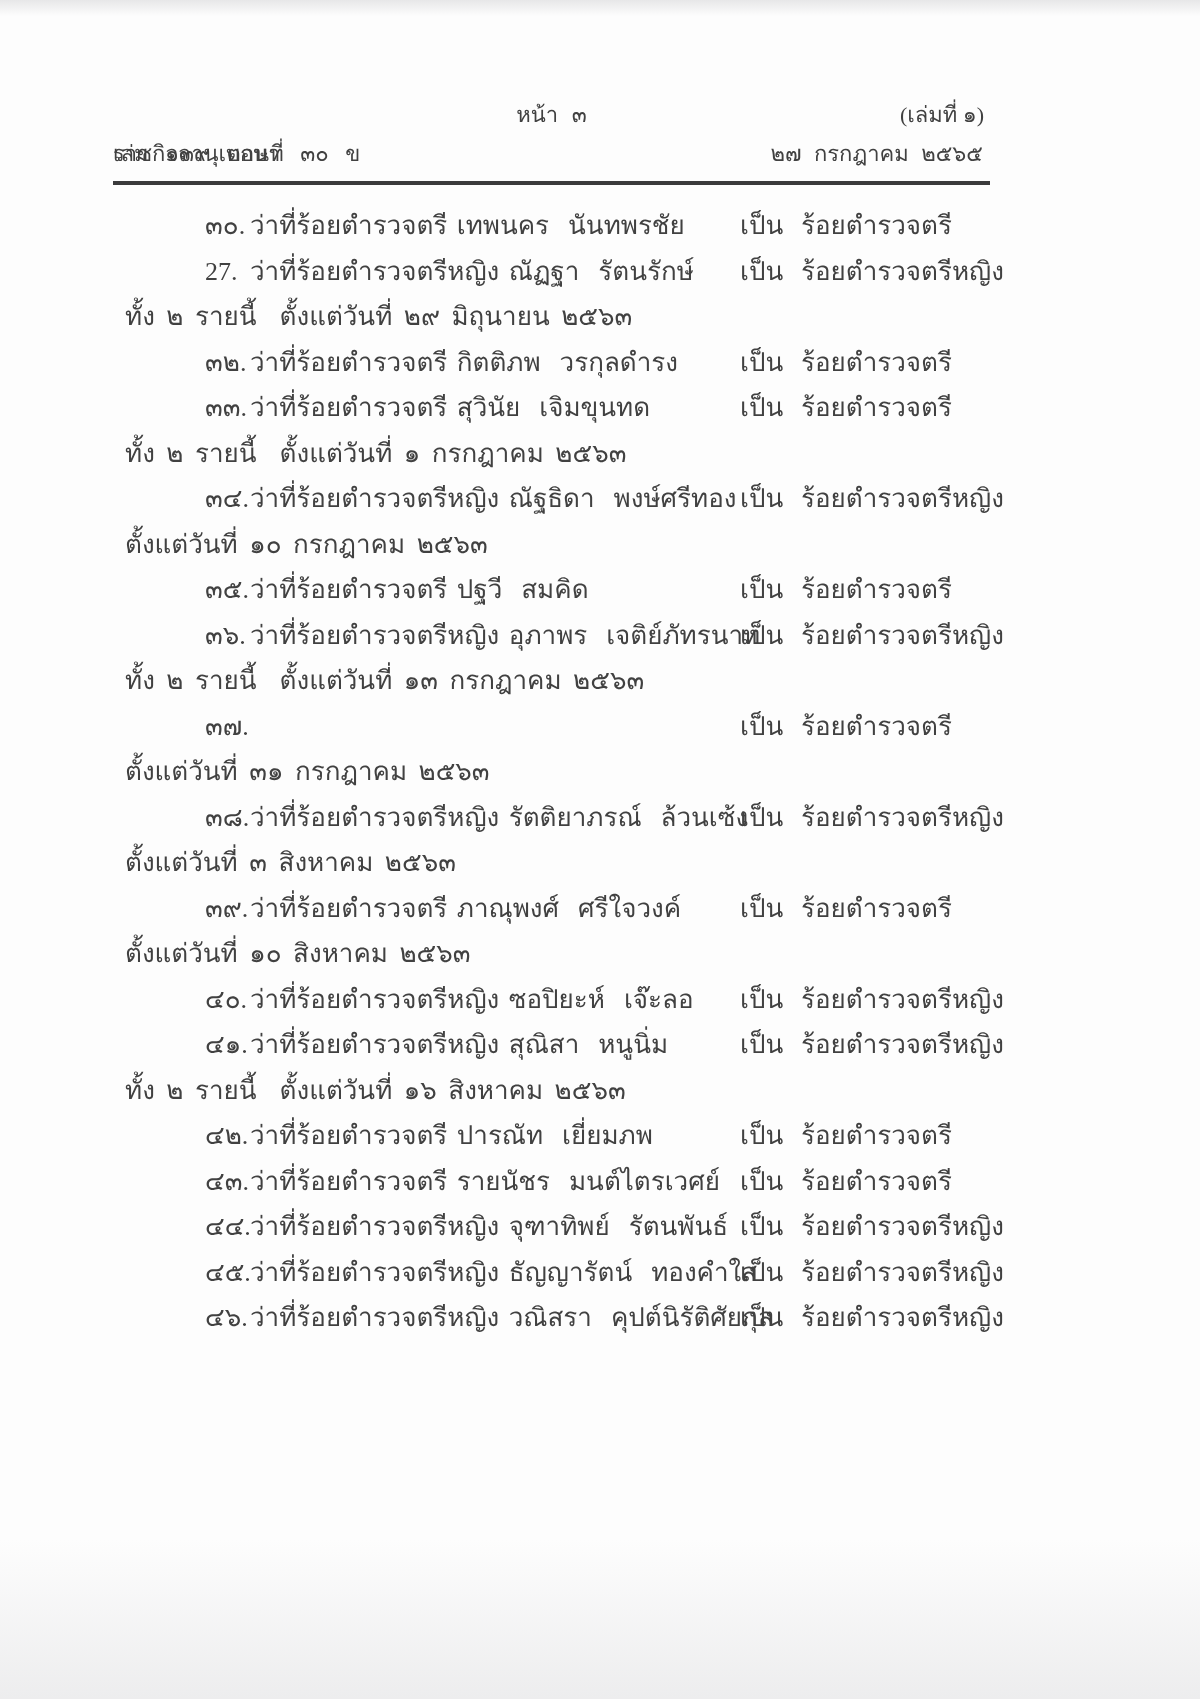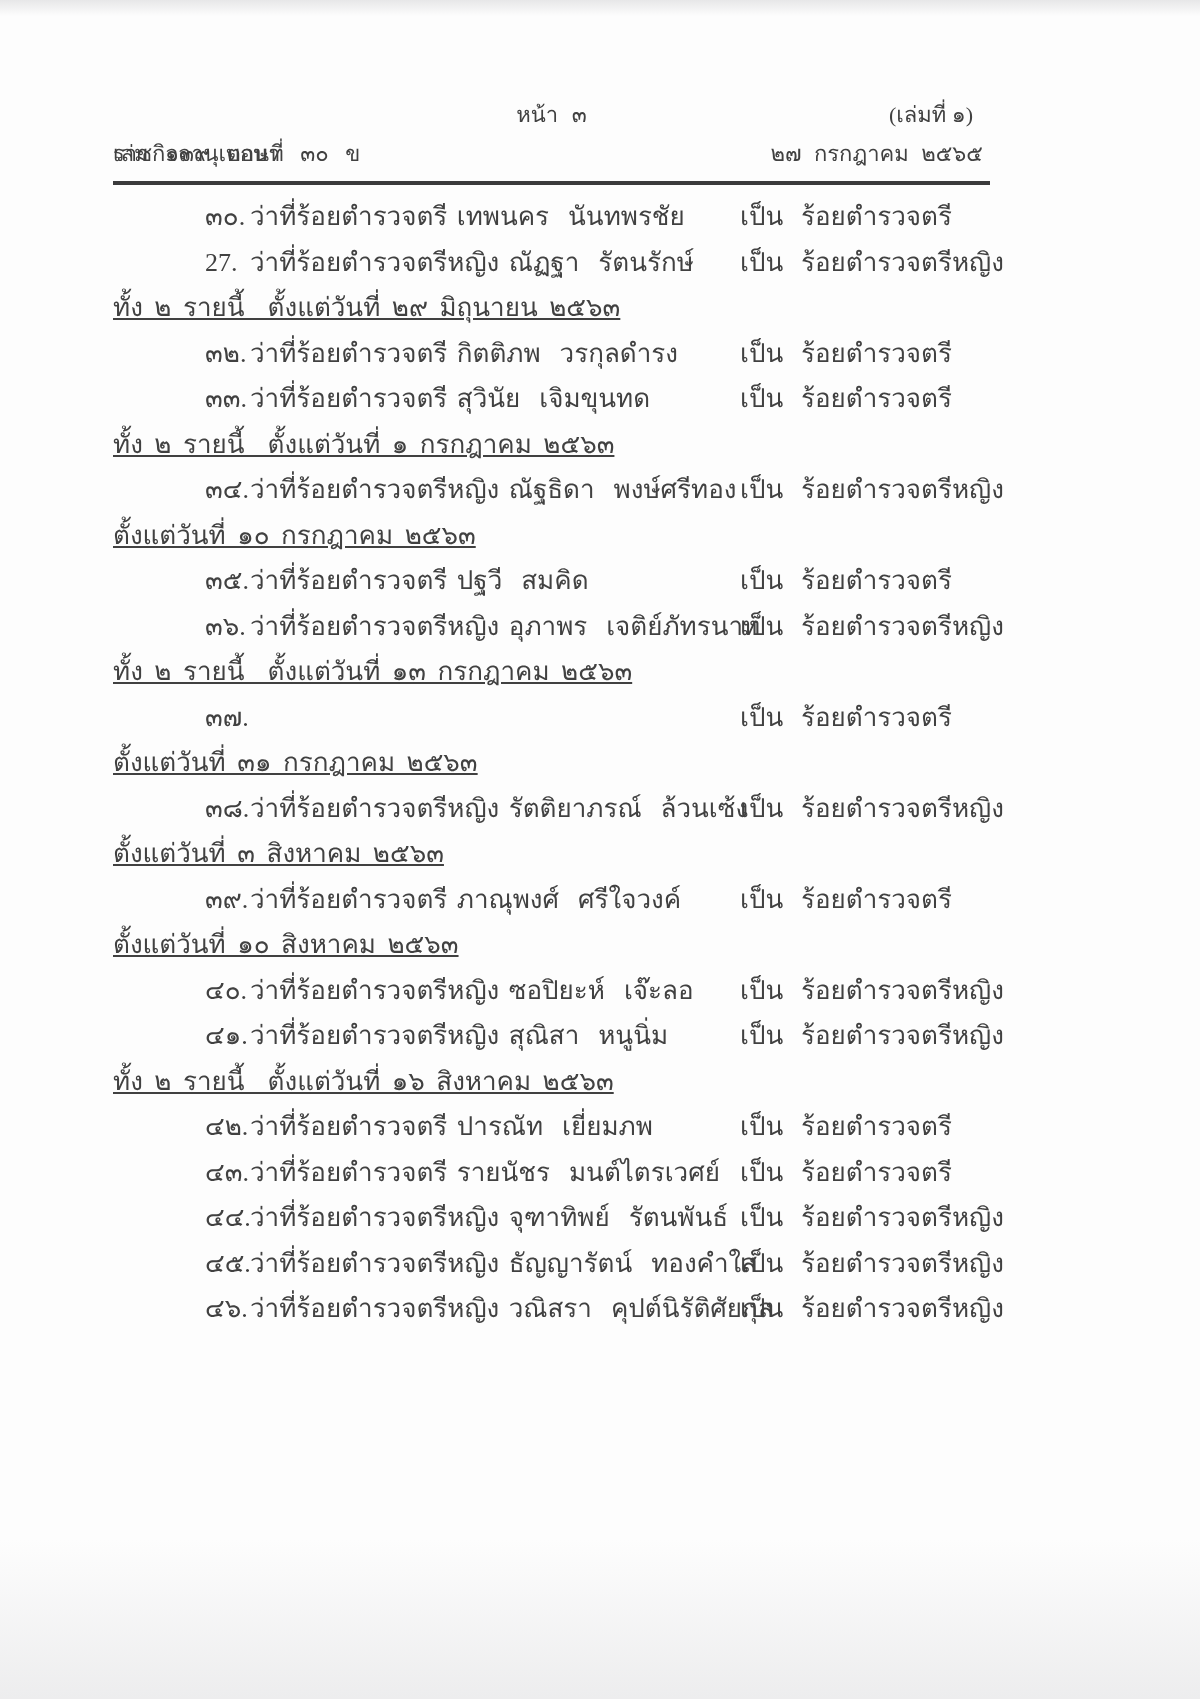--- a/index.html
+++ b/index.html
@@ -45,21 +45,21 @@
     line-height: 37px;
   }
   .page-label {
     position: absolute;
     left: 0; right: 0;
     text-align: center;
     word-spacing: 8px;
   }
   .volume-note {
     position: absolute;
-    right: 17px;
+    right: 6px;
     font-family: Liberation Serif, serif;
   }
   .header-line2 {
     position: relative;
     height: 37px;
     line-height: 37px;
     margin-top: 2px;
   }
   .issue-label {
     position: absolute;
@@ -75,34 +75,34 @@
     position: absolute;
     right: 7px;
     word-spacing: 7px;
   }
   .header-rule {
     margin-top: 9px;
     height: 0;
     border-top: 4px solid #3b3b3c;
   }
   .gz-lines {
-    margin-top: 9px;
+    margin-top: 18px;
     font-size: 26px;
   }
   .line {
     position: relative;
     height: 45.5px;
     line-height: 45.5px;
     white-space: pre;
   }
   .ordinal  { position: absolute; left: 92px;  }
   .name     { position: absolute; left: 137px; word-spacing: 3px; }
   .to-word  { position: absolute; left: 627px; }
   .new-rank { position: absolute; left: 688px; }
-  .note-text{ position: absolute; left: 0; word-spacing: 5px; text-decoration: underline; }
+  .note-text{ position: absolute; left: 12px; word-spacing: 5px; }
 </style>
 </head>
 <body>
 
 <div class="scan-edge-top"></div>
 
 <div class="sheet">
 
   <div class="gz-header">
     <div class="header-line1">

